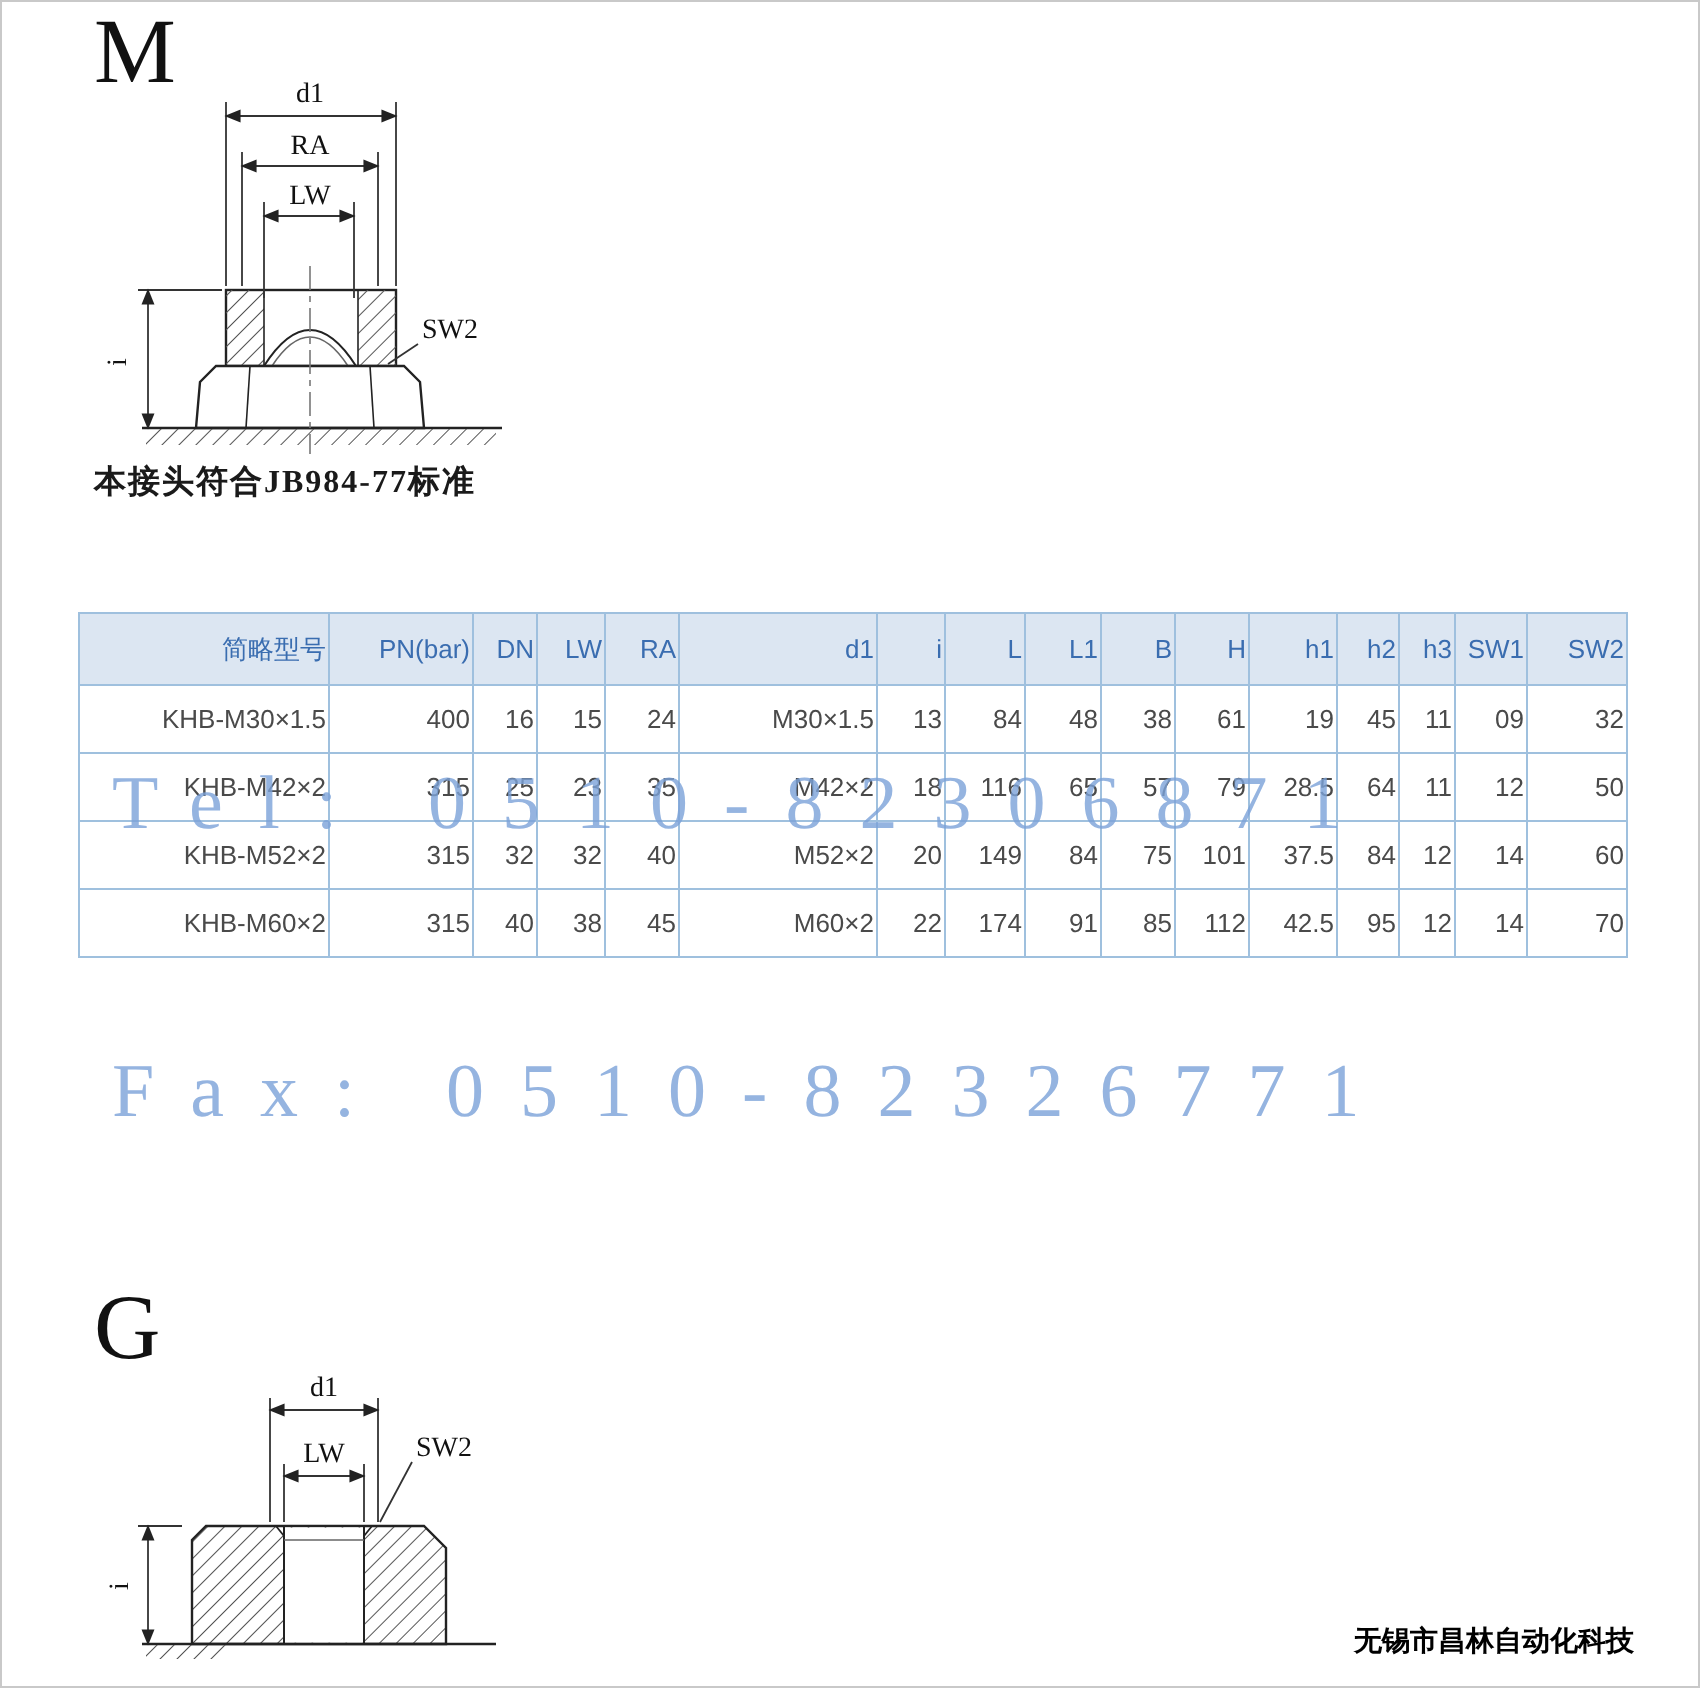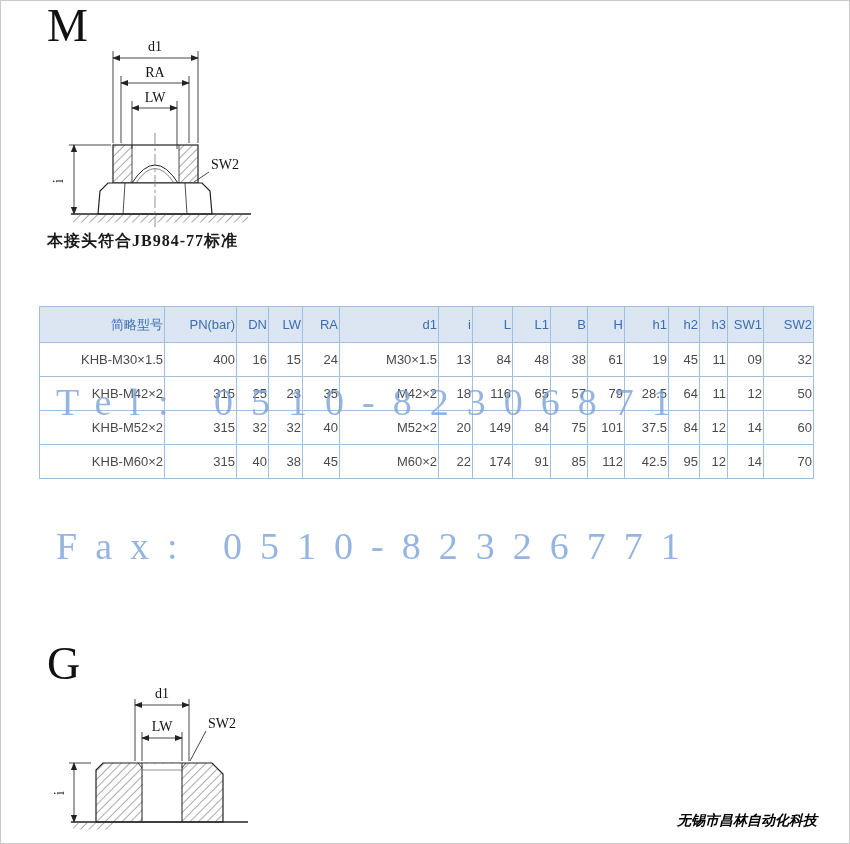--- a/index.html
+++ b/index.html
@@ -34,21 +34,21 @@
   }
   .watermark {
     position:absolute; font-family:"Liberation Serif", serif;
     font-size:38px; color:#7ba2d9; opacity:0.8; letter-spacing:18px;
     white-space:nowrap; pointer-events:none; z-index:5; line-height:1;
   }
   #wm-tel { left:55px; top:382px; }
   #wm-fax { left:55px; top:487px;margin-top:39px; }
   #footer-text {
     position:absolute; left:676px; top:811px;
-    font-size:14px; font-weight:700; color:#000;font-style:italic;
+    font-size:14px; font-weight:700; color:#000;
   }
   .drawing { position:absolute; }
   #drawing-m { left:42px; top:30px; }
   #drawing-g { left:42px; top:670px; }
   svg text {
     font-family:"Liberation Serif", serif; font-size:14px; fill:#111;
   }
 </style>
 </head>
 <body>

